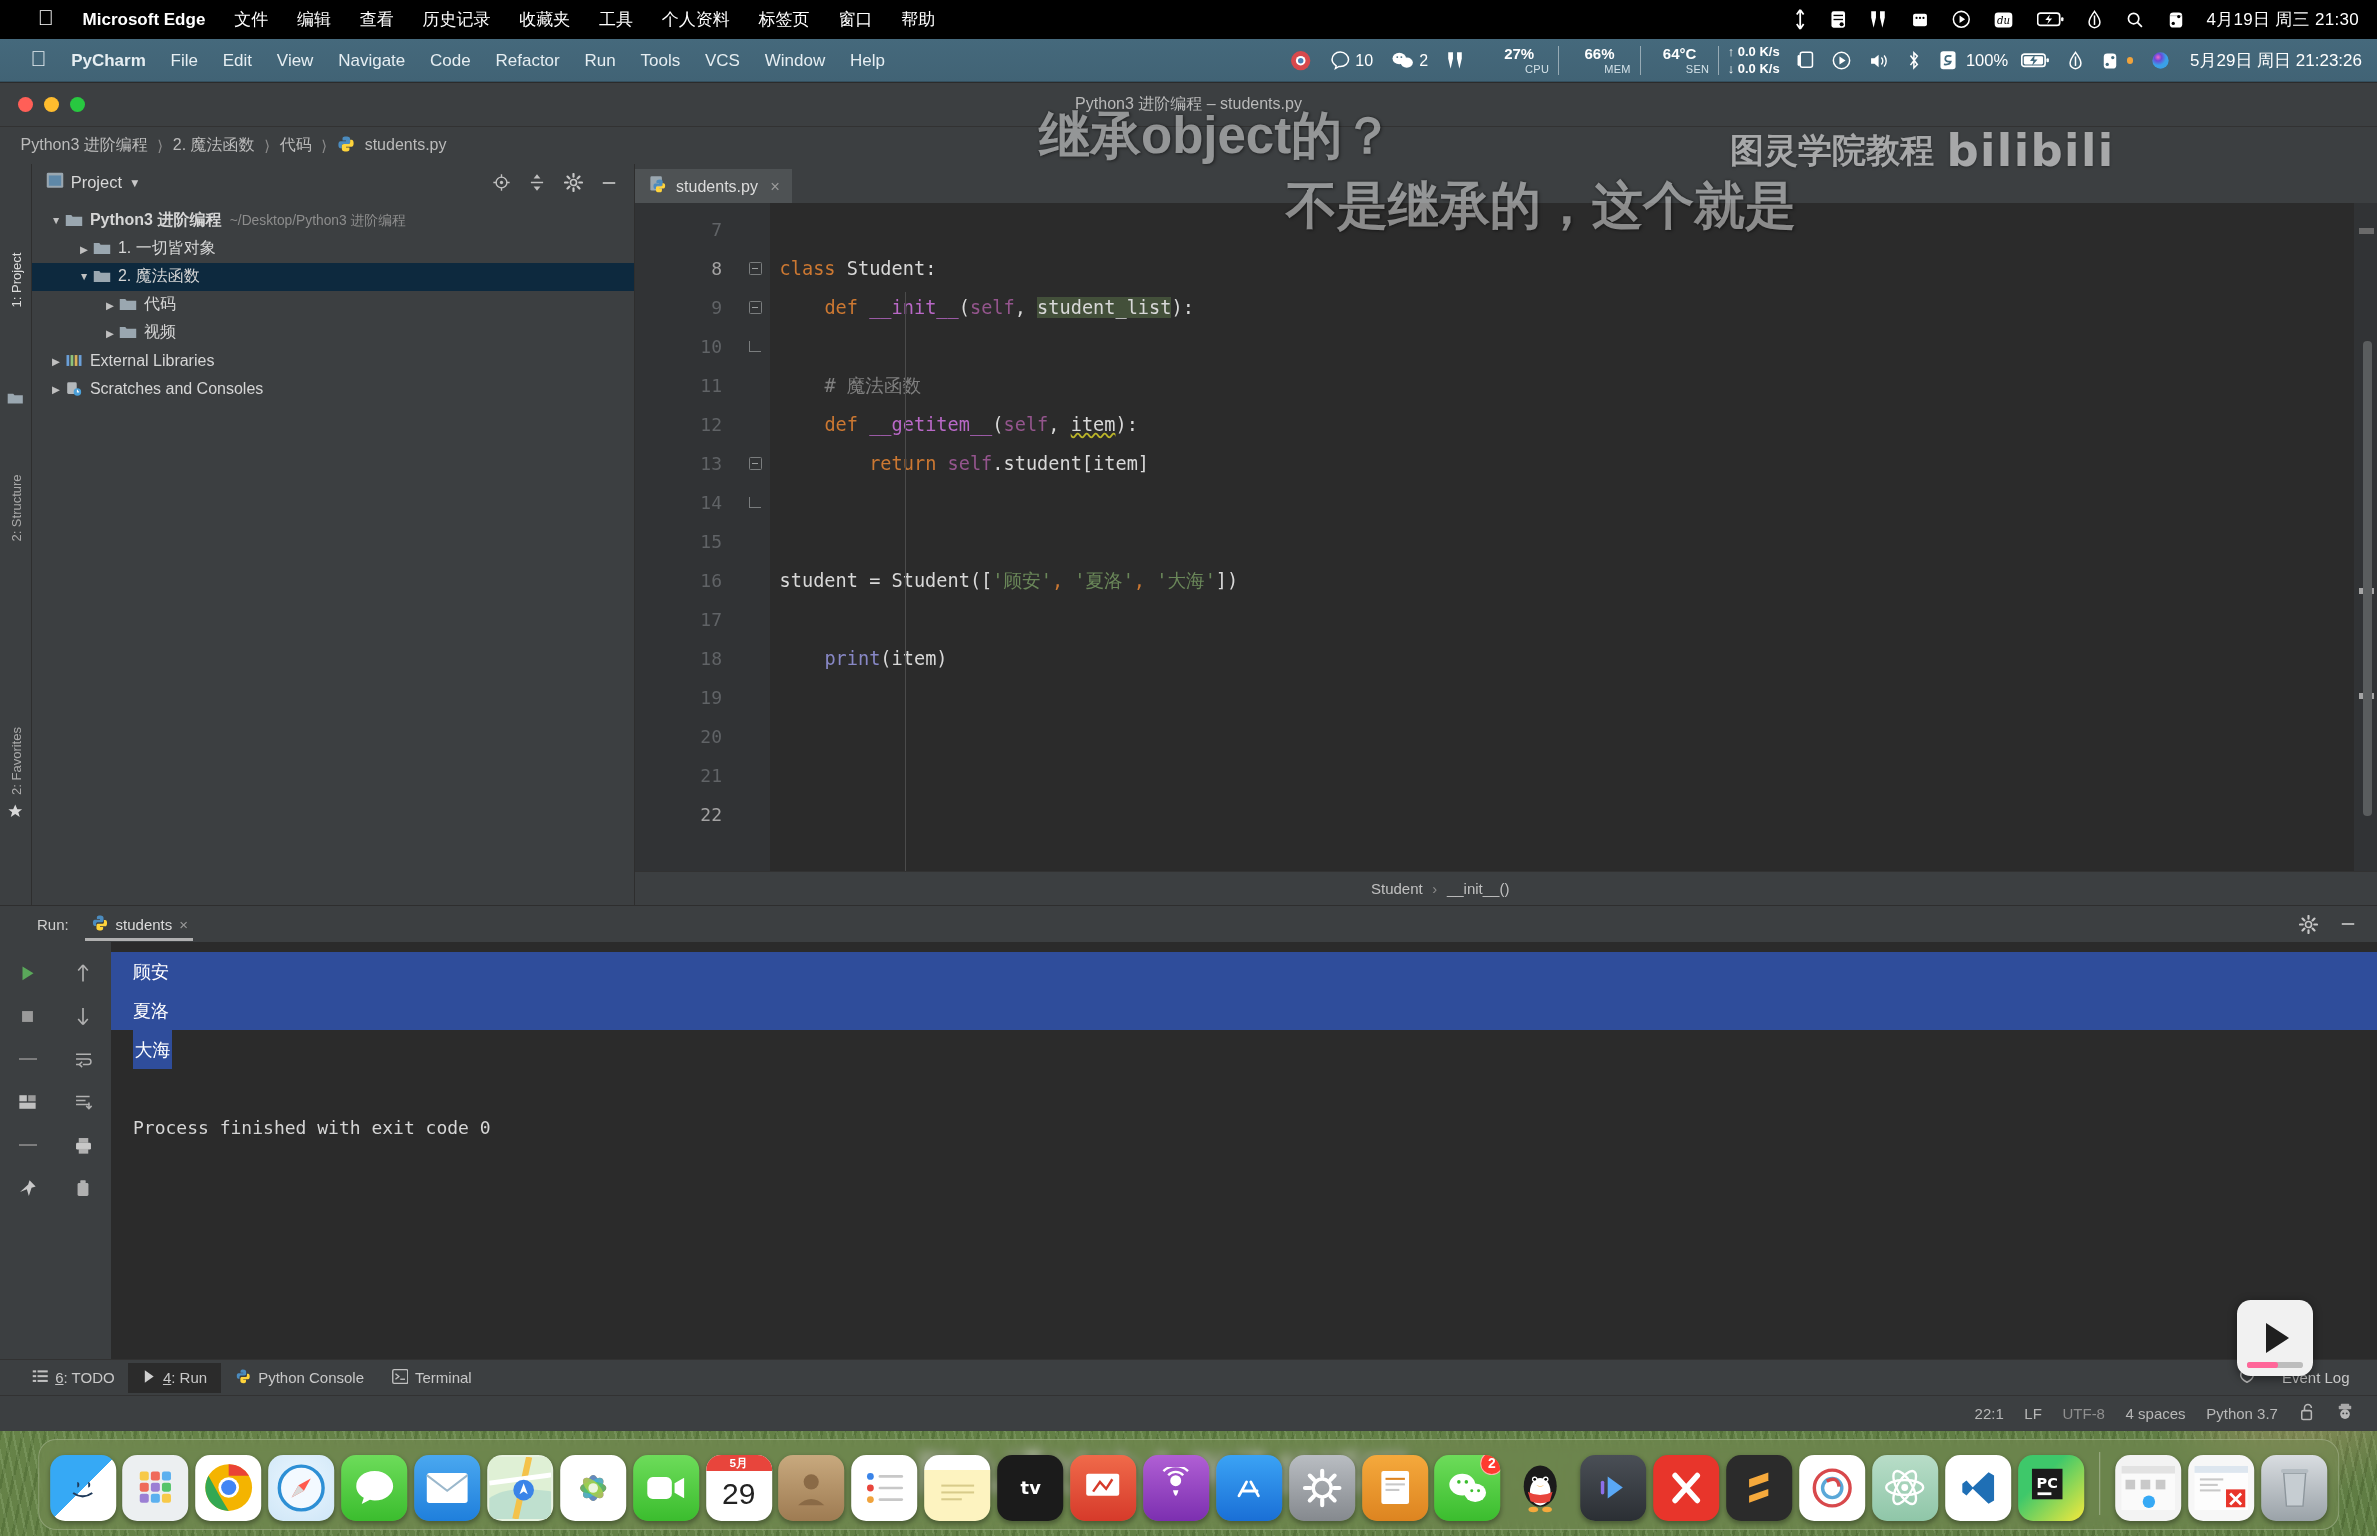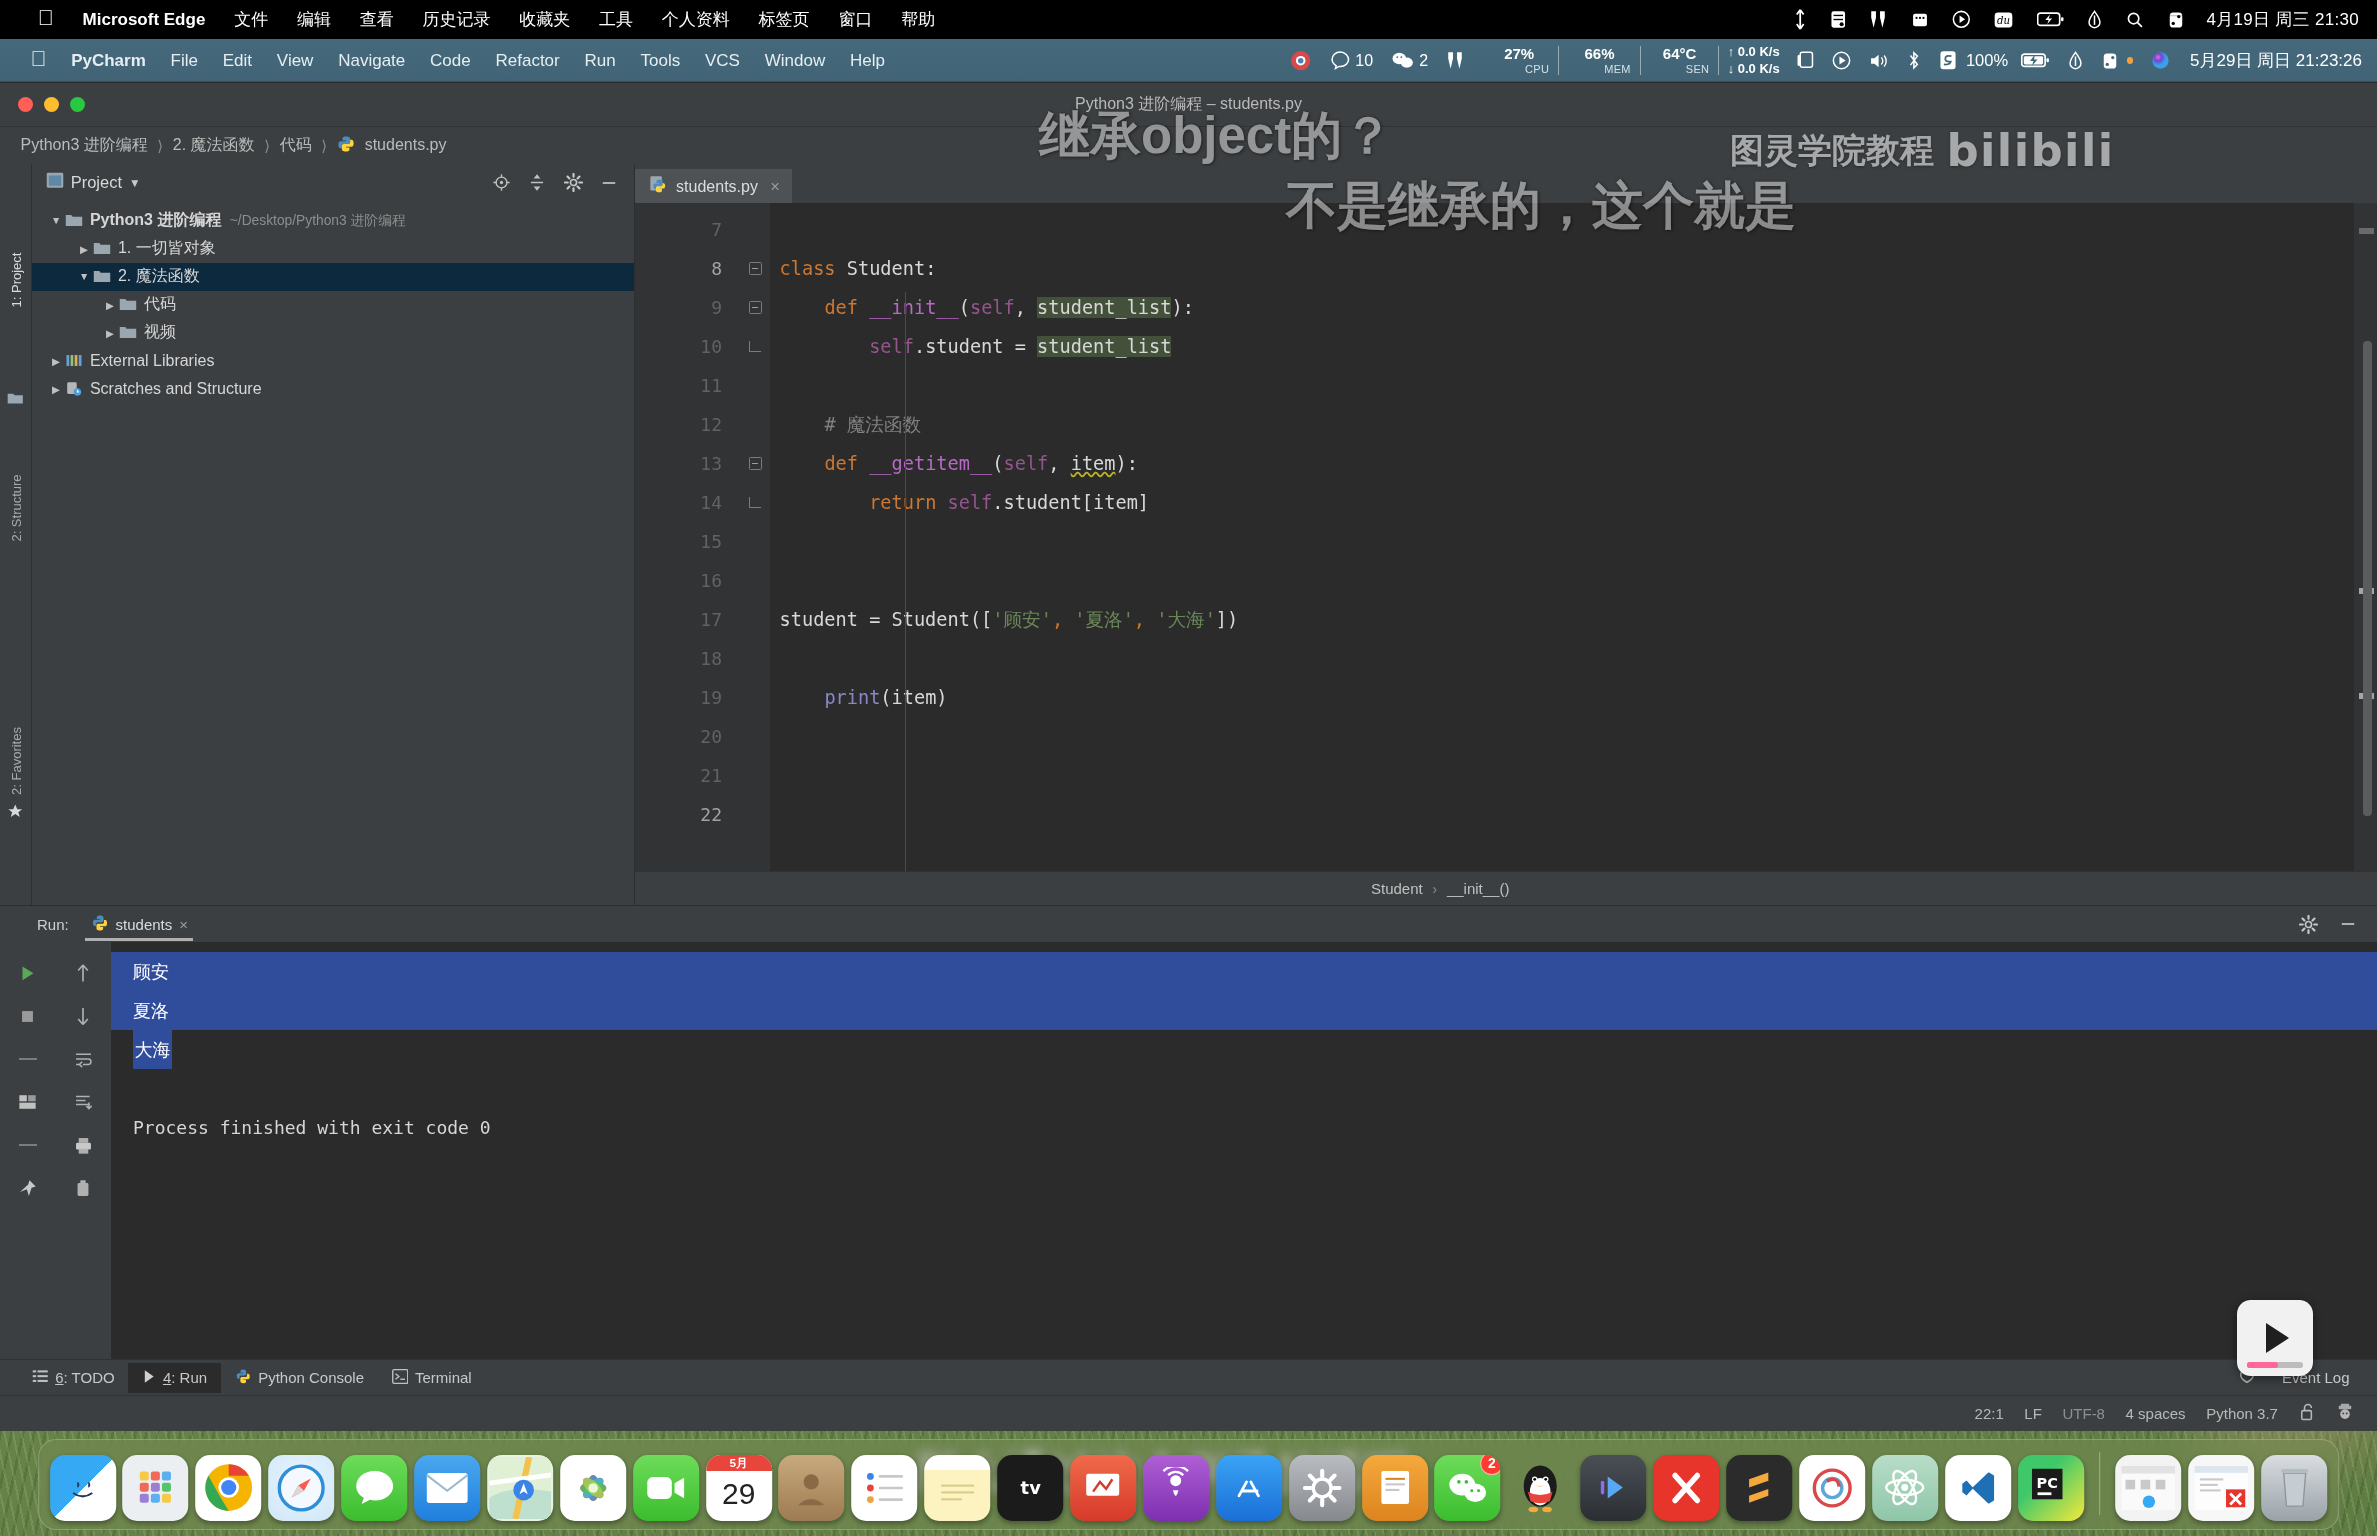--- a/index.html
+++ b/index.html
@@ -635,21 +635,21 @@
               </svg></span>
           <span class="tlabel">External Libraries</span>
         </div>
         <div class="tnode" style="padding-left:15px;">
           <span class="tw">▶</span>
           <span class="folder-ico"><svg width="18" height="15" viewBox="0 0 26 22">
                 <rect x="3" y="2" width="14" height="17" rx="2" fill="#b4b8bb"></rect>
                 <circle cx="18" cy="16" r="5.5" fill="#4a9fd8"></circle>
                 <path d="M18 13 v3 h2.5" stroke="#fff" stroke-width="1.6" fill="none"></path>
               </svg></span>
-          <span class="tlabel">Scratches and Structure</span>
+          <span class="tlabel">Scratches and Consoles</span>
         </div>
       </div>
     </div>
 
     <div id="editor-col">
 
       <div id="tabbar">
         <div class="etab">
           <span><svg width="19" height="19" viewBox="0 0 28 28">
                 <rect x="2" y="2" width="17" height="21" rx="2" fill="#9aa7b0"></rect>
@@ -701,21 +701,20 @@
           <div class="fold">
               <span class="foldend"></span>
             </div>
         </div>
 
         <div id="code">
           <div id="codefold-line"></div>
           <div class="cline"></div>
           <div class="cline"><span class="kw">class</span> <span class="white">Student</span><span class="white">:</span></div>
           <div class="cline">    <span class="kw">def</span> <span class="fn">__init__</span><span class="white">(</span><span class="self">self</span><span class="white">, </span><span class="hl white">student_list</span><span class="white">):</span></div>
-          <div class="cline">        <span class="self">self</span><span class="white">.student = </span><span class="hl white">student_list</span></div>
           <div class="cline"></div>
           <div class="cline">    <span class="cmt"># 魔法函数</span></div>
           <div class="cline">    <span class="kw">def</span> <span class="fn">__getitem__</span><span class="white">(</span><span class="self">self</span><span class="white">, </span><span class="white squig">item</span><span class="white">):</span></div>
           <div class="cline">        <span class="kw">return</span> <span class="self">self</span><span class="white">.student[item]</span></div>
           <div class="cline"></div>
           <div class="cline"></div>
           <div class="cline"><span class="white">student = Student([</span><span class="str">'顾安'</span><span class="kw">,</span><span class="white"> </span><span class="str">'夏洛'</span><span class="kw">,</span><span class="white"> </span><span class="str">'大海'</span><span class="white">])</span></div>
           <div class="cline"></div>
           <div class="cline">    <span class="builtin">print</span><span class="white">(item)</span></div>
           <div class="cline"></div>

